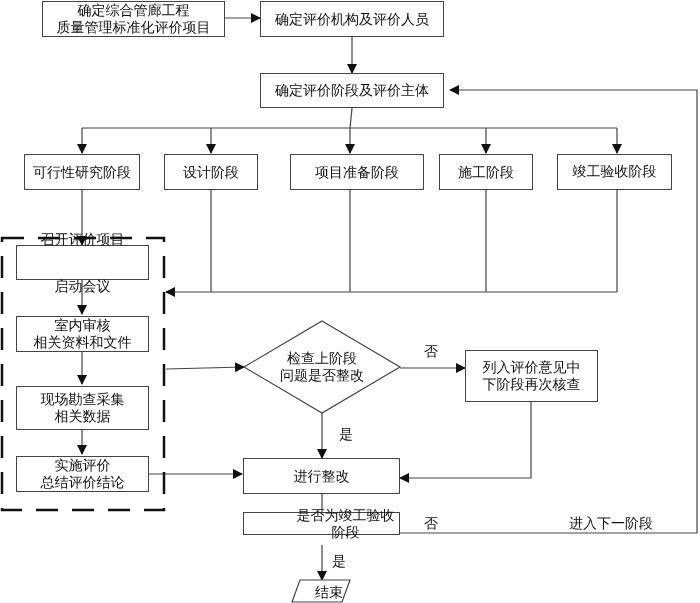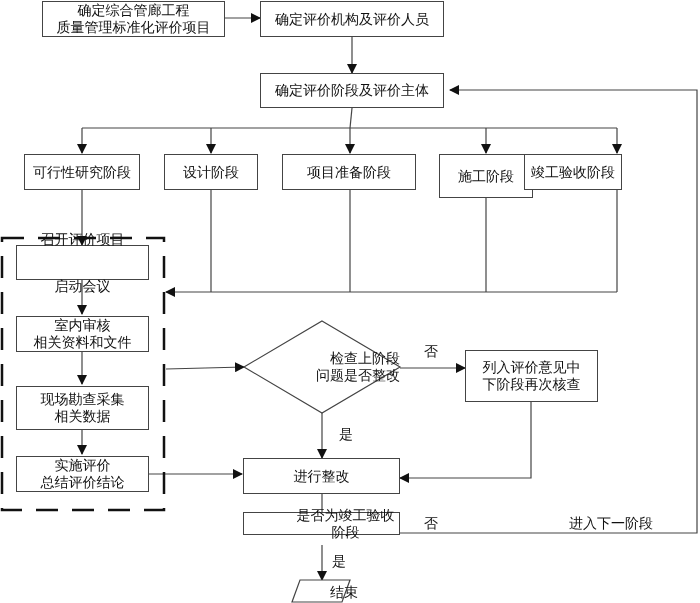--- a/index.html
+++ b/index.html
@@ -3,21 +3,21 @@
 <meta charset="utf-8">
 <style>
   html, body { margin: 0; padding: 0; background: #ffffff; }
   body { width: 700px; height: 603px; position: relative; overflow: hidden;
          font-family: "DejaVu Serif", "Liberation Serif", serif; color: #111; }
   svg { position: absolute; left: 0; top: 0; }
   .box { position: absolute; box-sizing: border-box; border: 1.3px solid #444;
          background: #fff; display: flex; flex-direction: column; align-items: center;
          justify-content: center; text-align: center; font-size: 14px; line-height: 17px; }
   .lbl { position: absolute; font-size: 14px; line-height: 16px; white-space: nowrap; }
-  .dtext { position: absolute; display: flex; flex-direction: column; align-items: flex-end;
+  .dtext { position: absolute; display: flex; flex-direction: column; align-items: center;
            justify-content: center; text-align: center; font-size: 14px; line-height: 17px; }
 </style>
 </head>
 <body>
 
 <svg width="700" height="603">
   <defs>
     <marker id="arr" markerWidth="10" markerHeight="10" refX="9" refY="5" orient="auto" markerUnits="userSpaceOnUse">
       <path d="M0,0 L10,5 L0,10 z" fill="#111"></path>
     </marker>
@@ -82,27 +82,27 @@
 <div class="box" style="left:260px;top:73px;width:184px;height:35px;">
   <span>确定评价阶段及评价主体</span>
 </div>
 
 <div class="box" style="left:24px;top:154px;width:116px;height:36px;font-family:Liberation Serif, serif;">
   <span>可行性研究阶段</span>
 </div>
 <div class="box" style="left:164px;top:154px;width:94px;height:36px;">
   <span>设计阶段</span>
 </div>
-<div class="box" style="left:282px;top:154px;width:134px;height:36px;">
+<div class="box" style="left:290px;top:154px;width:134px;height:36px;">
   <span>项目准备阶段</span>
 </div>
-<div class="box" style="left:439px;top:154px;width:94px;height:44px;">
+<div class="box" style="left:439px;top:154px;width:94px;height:36px;">
   <span>施工阶段</span>
 </div>
-<div class="box" style="left:524px;top:154px;width:98px;height:36px;">
+<div class="box" style="left:557px;top:154px;width:115px;height:36px;font-family:Liberation Mono, monospace;">
   <span>竣工验收阶段</span>
 </div>
 
 <div class="box" style="left:16px;top:245px;width:133px;height:35px;gap:30px;">
   <span>召开评价项目</span>
   <span>启动会议</span>
 </div>
 <div class="box" style="left:16px;top:316px;width:133px;height:36px;">
   <span>室内审核</span>
   <span>相关资料和文件</span>

